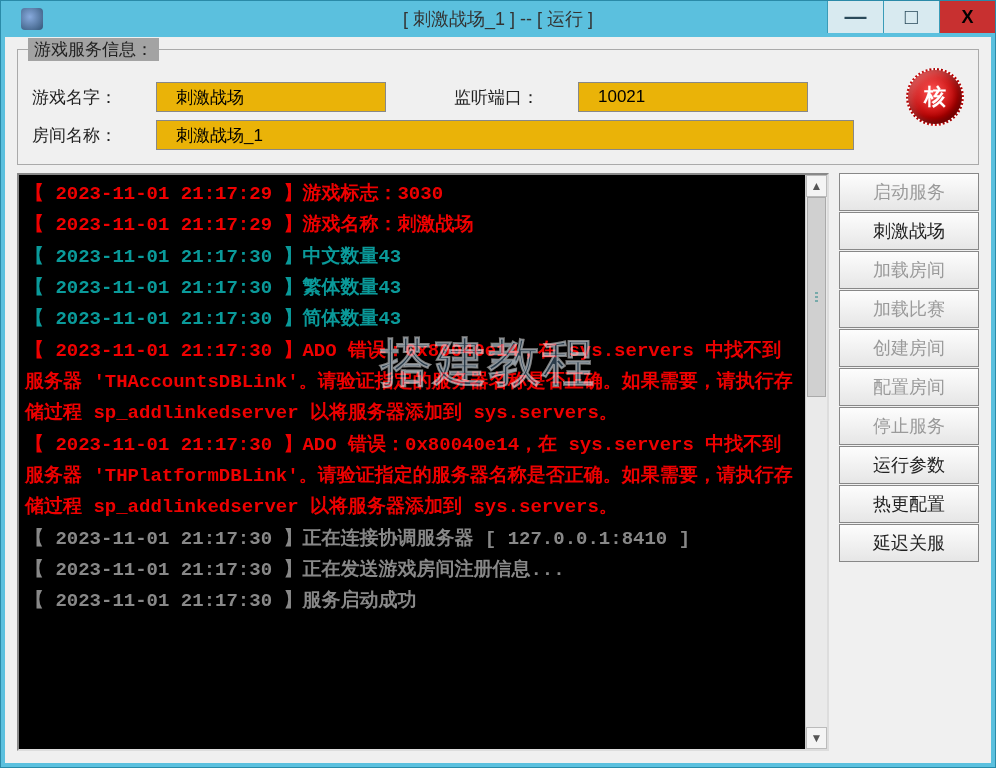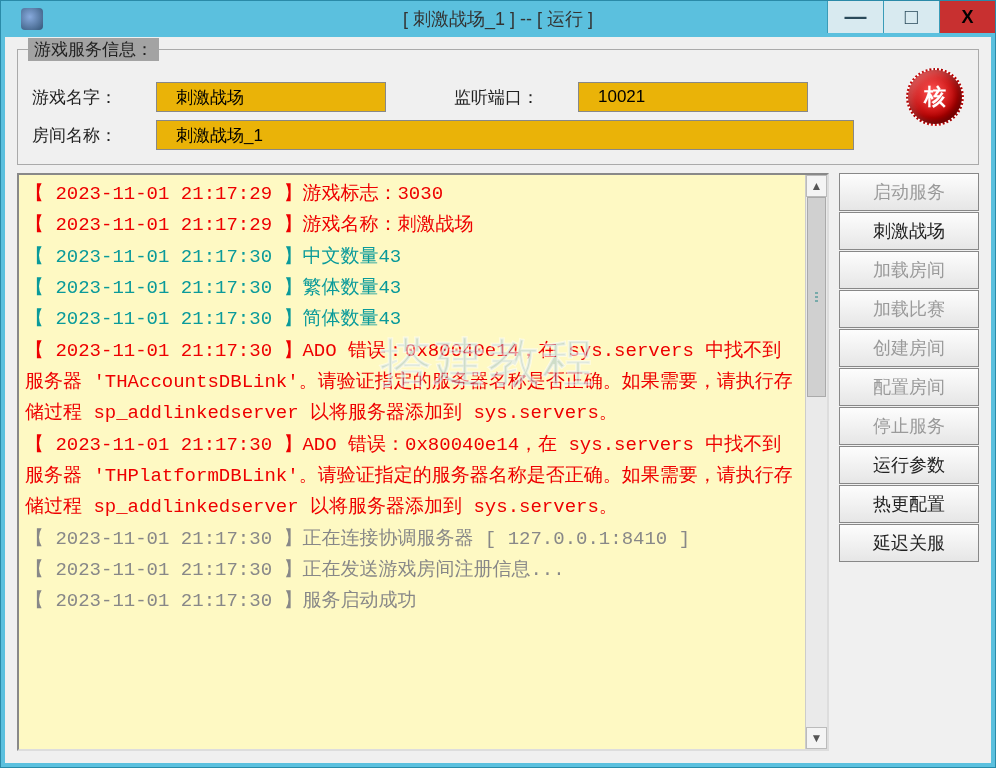--- a/index.html
+++ b/index.html
@@ -140,23 +140,24 @@
     }
     .main-area {
       flex: 1;
       display: flex;
       gap: 10px;
       min-height: 0;
     }
     .log-container {
       flex: 1;
       border: 2px inset #ddd;
-      background: #fef9c3;
+      background: #000000;
       display: flex;
       overflow: hidden;
+      font-weight: bold;
     }
     .log-content {
       flex: 1;
       padding: 4px 6px;
       font-family: SimSun, "Courier New", monospace;
       font-size: 19px;
       line-height: 1.65;
       overflow: hidden;
       white-space: pre-wrap;
       word-break: break-all;

